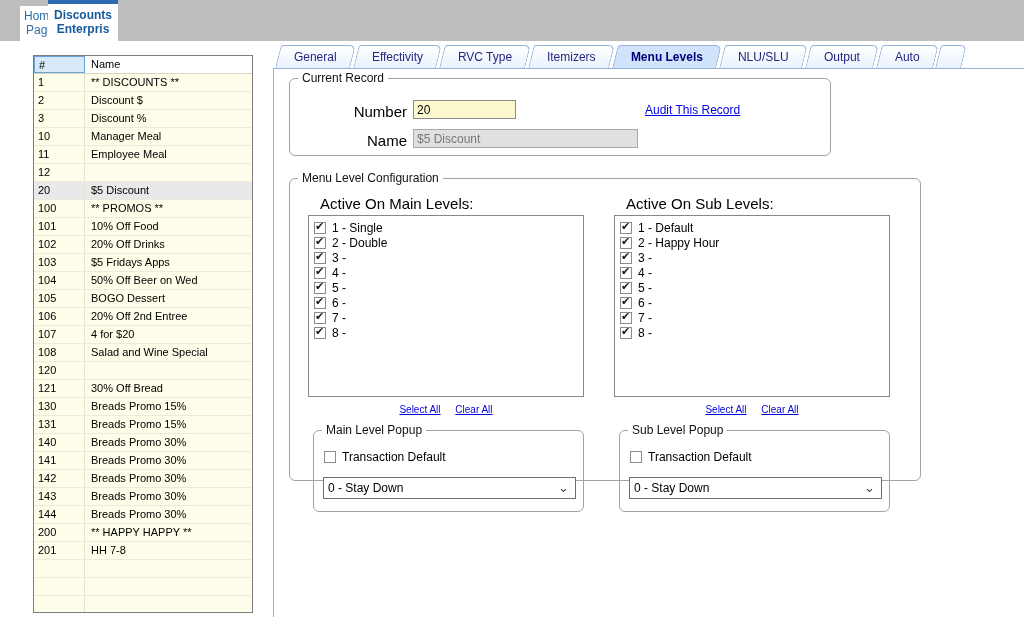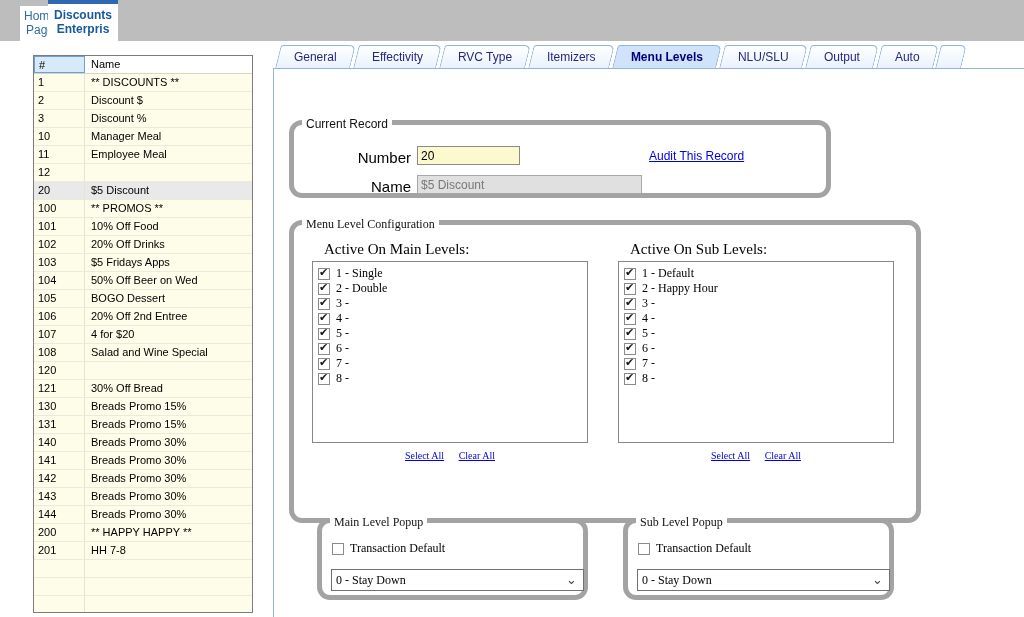--- a/index.html
+++ b/index.html
@@ -31,21 +31,21 @@
          border:1px solid #92b4dd; border-bottom:none; border-radius:3px 6px 0 0;
          background:linear-gradient(#ffffff,#e9f2fc); transform:skewX(-14deg);
          font-size:12px; color:#26267e; cursor:default; }
   .tab > span { display:block; transform:skewX(14deg); white-space:nowrap; }
   .tab.active { background:#cfe3fa; font-weight:bold; color:#00007d; }
   .tab.stub { width:26px; padding:0; }
   .tabpage { position:absolute; left:273px; top:68px; width:751px; height:549px;
              border-left:1px solid #92b4dd; border-top:1px solid #92b4dd; background:#fff; }
 
   
-  .gbox { position:absolute; border:5px solid #a3a3a3; border-radius:13px;margin-top:42px; }
+  .gbox { position:absolute; border:1px solid #a3a3a3; border-radius:6px; }
   .gbox > .legend { position:absolute; top:-8px; left:8px; background:#fff; padding:0 4px;
                     font-size:12px; color:#111; white-space:nowrap; }
 
   .lbl { position:absolute; font-size:15px; color:#000; white-space:nowrap; }
   .lbl.r { text-align:right; }
 
   input.field { position:absolute; height:19px; border:1px solid #8a8a8a; font-family:"Liberation Sans",sans-serif;
                 font-size:12px; padding:0 3px; }
   input.num { background:#fcf9cf; color:#000; }
   input.ro  { background:#e0e0e0; color:#787878; border-color:#a8a8a8; }
@@ -239,21 +239,21 @@
 
   <div class="gbox" style="left:15px; top:9px; width:542px; height:78px;">
     <span class="legend">Current Record</span>
     <span class="lbl r" style="left:20px; top:24px; width:97px;">Number</span>
     <input class="field num" style="left: 123px; top: 21px; width: 103px;" value="20">
     <a class="link" style="left:355px; top:24px;text-decoration:underline;">Audit This Record</a>
     <span class="lbl r" style="left:20px; top:53px; width:97px;">Name</span>
     <input class="field ro" style="left: 123px; top: 50px; width: 225px;" readonly="" value="$5 Discount">
   </div>
 
-  <div class="gbox" style="left:15px; top:109px; width:632px; height:303px;font-family:Liberation Serif, serif;">
+  <div class="gbox" style="left:15px; top:109px; width:632px; height:303px;">
     <span class="legend">Menu Level Configuration</span>
 
     <span class="lbl" style="left:30px; top:16px;">Active On Main Levels:</span>
     <div class="listbox" style="left:18px; top:36px;" id="main-levels-list">
         <div class="cbrow">
           <span class="cb">
             <span class="mark">✔</span>
           </span>
           <span>1 - Single</span>
         </div>

